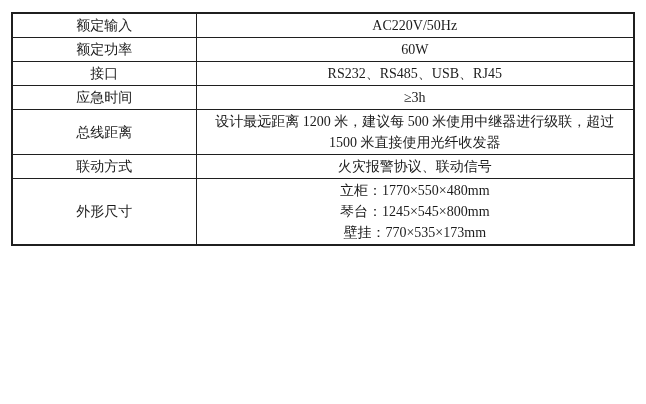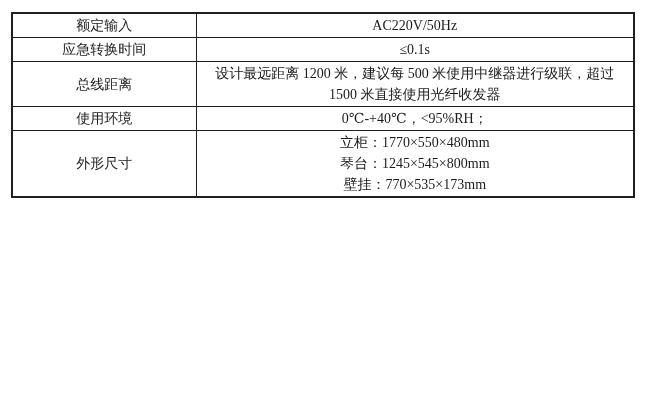--- a/index.html
+++ b/index.html
@@ -45,31 +45,39 @@
     <colgroup>
       <col class="c-label">
       <col class="c-value">
     </colgroup>
     <tbody>
       <tr>
         <td>额定输入</td>
         <td>AC220V/50Hz</td>
       </tr>
       <tr>
-        <td>应急转换时间</td>
-        <td>≤0.1s</td>
+        <td>额定功率</td>
+        <td>60W</td>
+      </tr>
+      <tr>
+        <td>接口</td>
+        <td>RS232、RS485、USB、RJ45</td>
+      </tr>
+      <tr>
+        <td>应急时间</td>
+        <td>≥3h</td>
       </tr>
       <tr>
         <td>总线距离</td>
         <td>设计最远距离 1200 米，建议每 500 米使用中继器进行级联，超过
 1500 米直接使用光纤收发器</td>
       </tr>
       <tr>
-        <td>使用环境</td>
-        <td>0℃-+40℃，&lt;95%RH；</td>
+        <td>联动方式</td>
+        <td>火灾报警协议、联动信号</td>
       </tr>
       <tr>
         <td>外形尺寸</td>
         <td>立柜：1770×550×480mm
 琴台：1245×545×800mm
 壁挂：770×535×173mm</td>
       </tr>
     </tbody>
   </table>
 </div>

